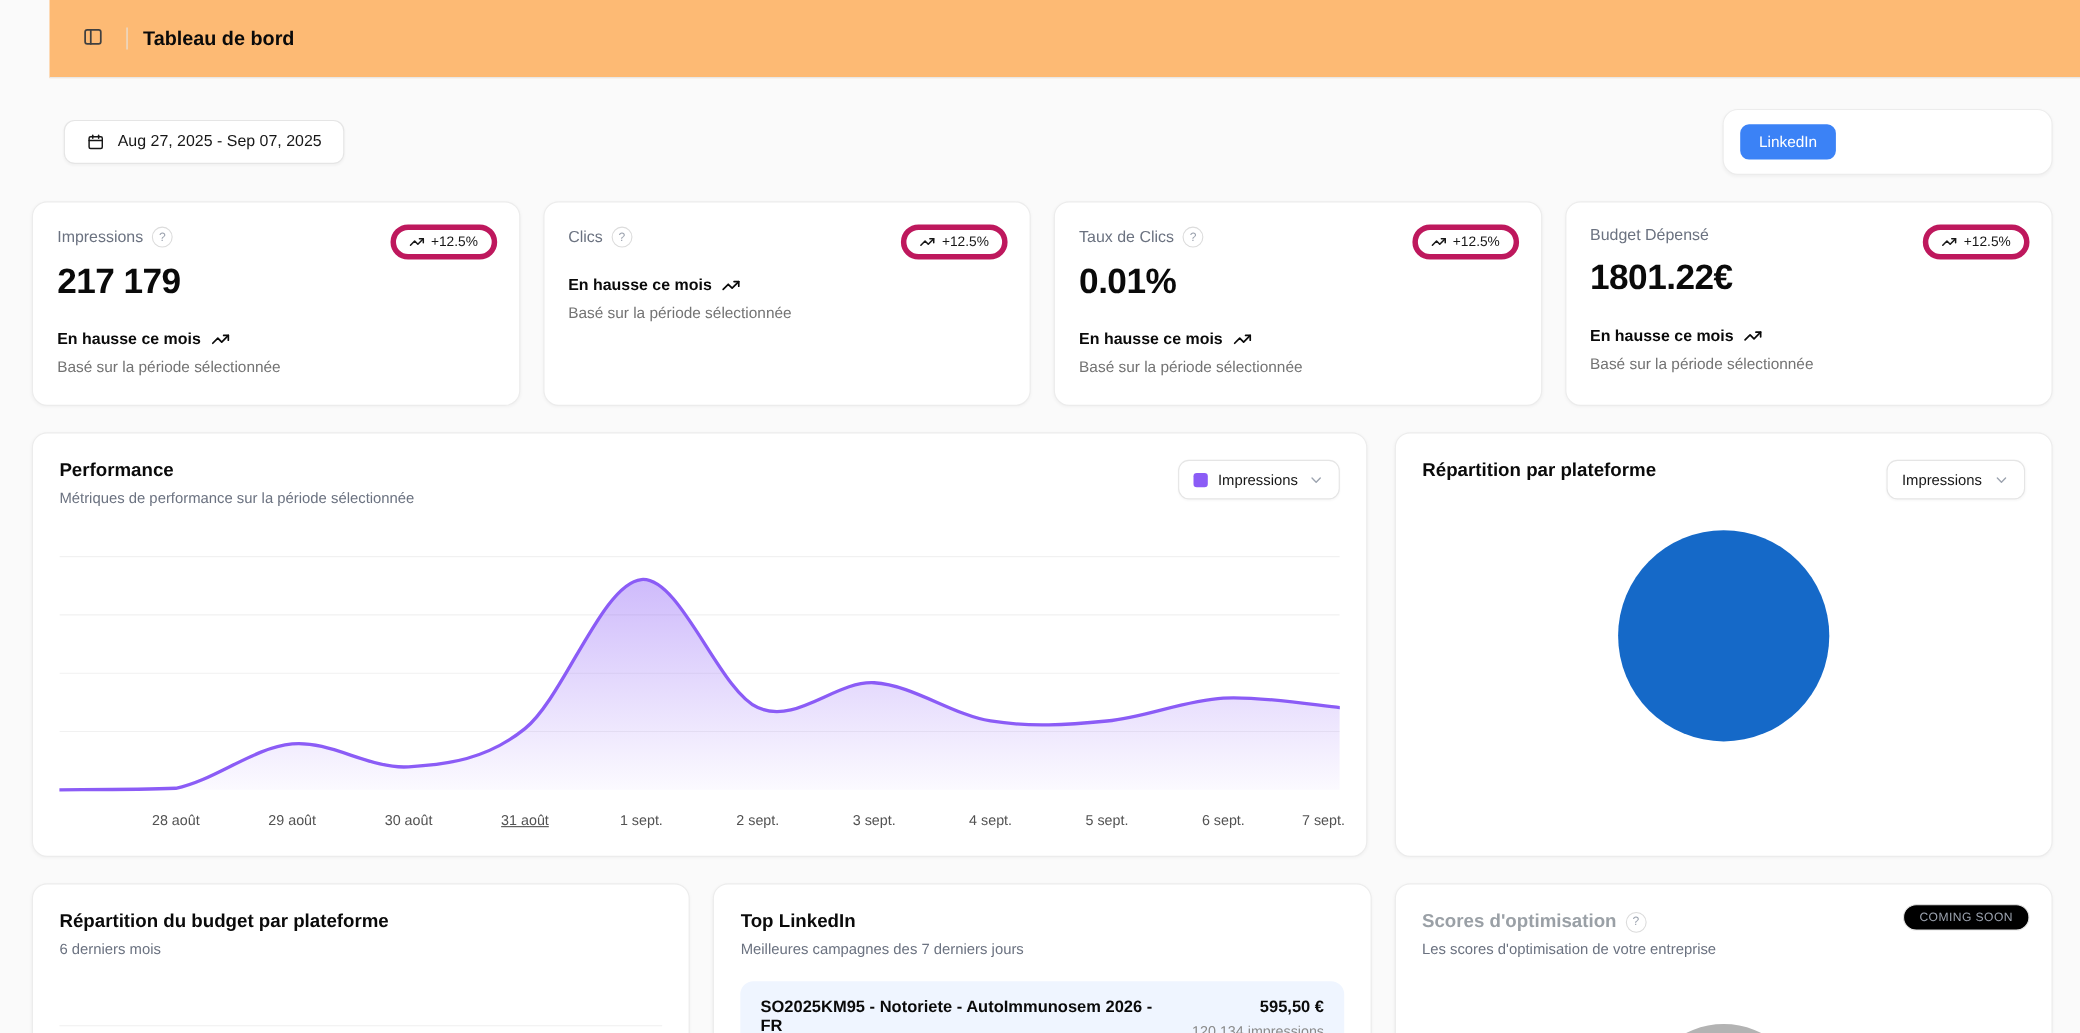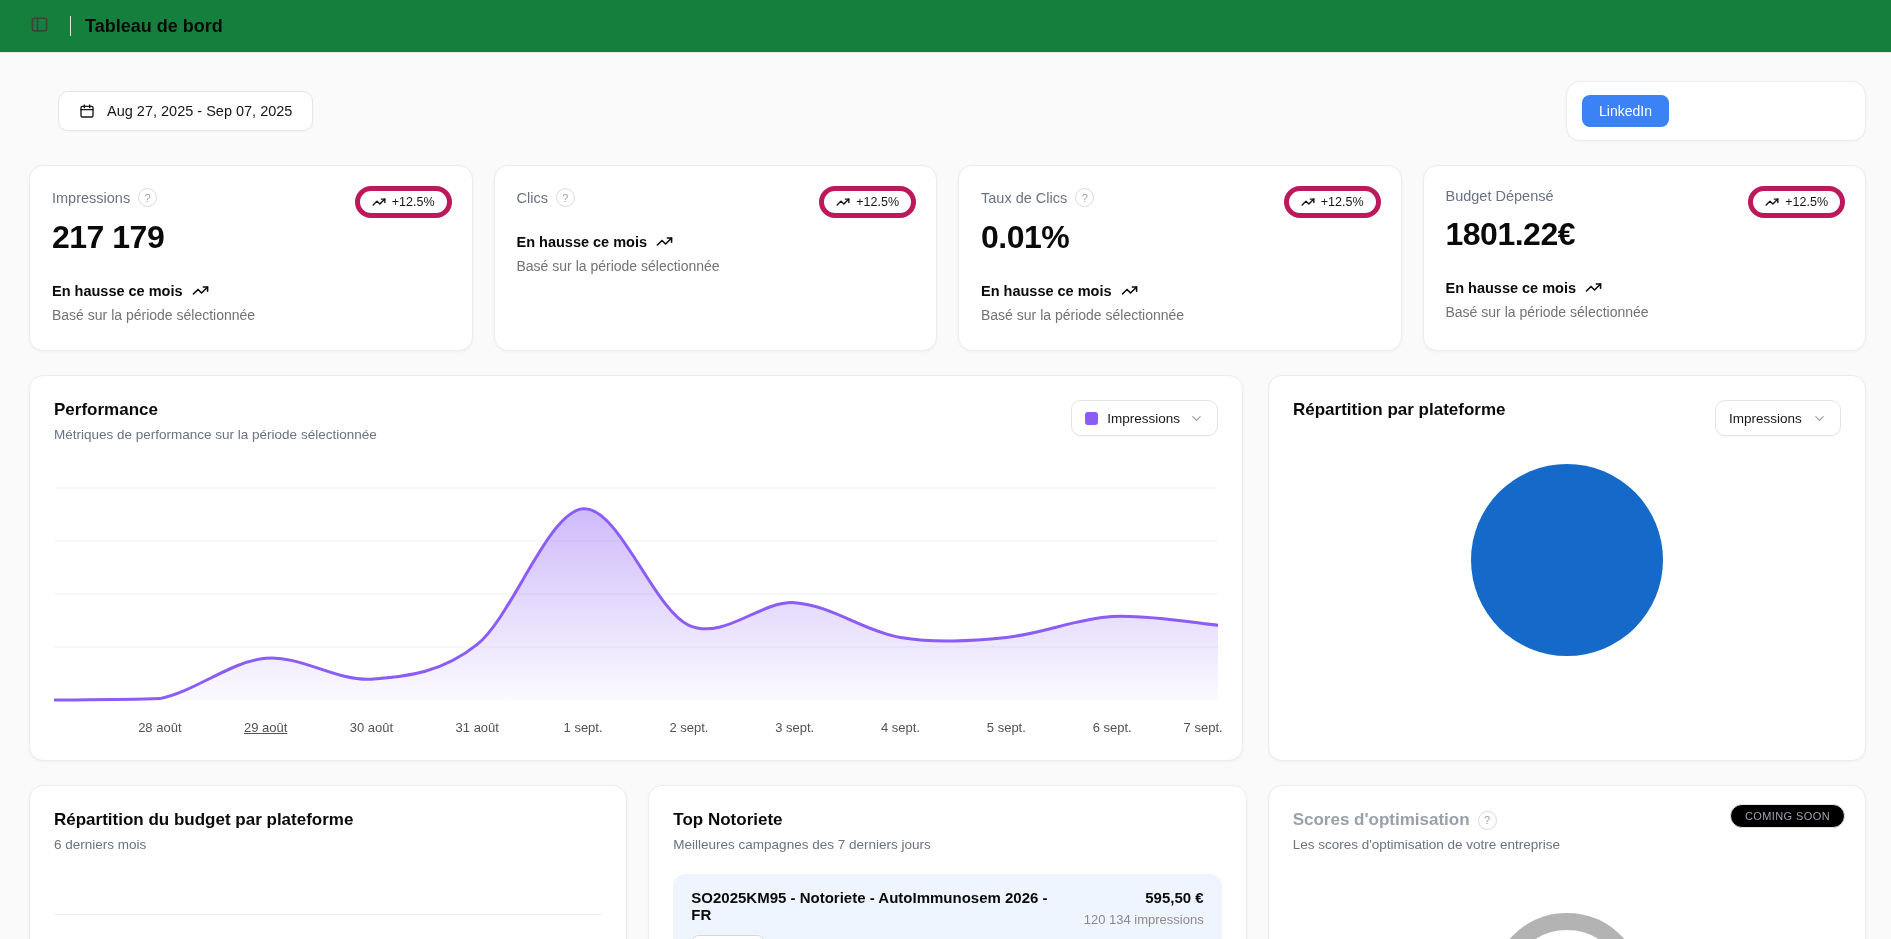--- a/index.html
+++ b/index.html
@@ -1,21 +1,21 @@
 <!DOCTYPE html>
 <html><head>
 <meta charset="utf-8">
 <style>
   * { margin:0; padding:0; box-sizing:border-box; }
   html,body { width:1891px; height:939px; overflow:hidden; background:#fafafa;
     font-family:"Liberation Sans", sans-serif; color:#171717; }
 
   
-  .topbar { height:53px; background:#15803d; border-bottom:1px solid #e8e8e8;
-    display:flex; align-items:center; padding:0 22px; gap:14px; }
+  .topbar { height:71px; background:#fdba74; border-bottom:1px solid #e8e8e8;
+    display:flex; align-items:center; padding:0 22px; gap:14px;margin-left:45px; }
   .icon-btn { width:34px; height:34px; border:none; background:transparent; border-radius:8px;
     display:flex; align-items:center; justify-content:center; cursor:pointer; color:#404040; }
   .topbar-divider { width:1px; height:20px; background:#e5e5e5; }
   .page-title { font-size:18px; font-weight:700; color:#0a0a0a; }
 
   
   .main { padding:28px 25px 0 29px; }
   .toolbar { display:flex; align-items:center; justify-content:space-between; height:60px;padding-left:29px; }
   .date-btn { display:flex; align-items:center; gap:12px; height:40px; padding:0 20px;
     background:#fff; border:1px solid #e5e5e5; border-radius:10px; font-size:14.5px;
@@ -257,23 +257,23 @@
             </defs>
             <line x1="0" x2="1160" y1="8" y2="8" stroke="#f1f1f1" stroke-width="1"></line>
             <line x1="0" x2="1160" y1="61" y2="61" stroke="#f1f1f1" stroke-width="1"></line>
             <line x1="0" x2="1160" y1="114" y2="114" stroke="#f1f1f1" stroke-width="1"></line>
             <line x1="0" x2="1160" y1="167" y2="167" stroke="#f1f1f1" stroke-width="1"></line>
             <path d="M 0,220 C 17.575757575757574,219.76830601092897 70.30303030303031,220 105.45454545454545,218.60983606557377 C 140.6060606060606,211.65901639344264 175.75757575757575,181.53879781420767 210.9090909090909,178.29508196721312 C 246.06060606060606,175.05136612021857 281.21212121212125,201.46448087431693 316.3636363636364,199.14754098360655 C 351.5151515151515,196.83060109289616 386.6666666666667,192.775956284153 421.8181818181818,164.39344262295083 C 456.96969696969694,136.01092896174865 492.1212121212121,32.03825136612023 527.2727272727273,28.852459016393453 C 562.4242424242424,25.666666666666675 597.5757575757576,129.63934426229508 632.7272727272727,145.27868852459017 C 667.8787878787879,160.91803278688525 703.030303030303,120.66120218579235 738.1818181818181,122.68852459016394 C 773.3333333333333,124.71584699453553 808.4848484848485,151.6502732240437 843.6363636363636,157.44262295081967 C 878.7878787878788,163.23497267759564 913.939393939394,160.91803278688525 949.0909090909091,157.44262295081967 C 984.2424242424242,153.9672131147541 1019.3939393939394,138.61748633879782 1054.5454545454545,136.59016393442624 C 1089.6969696969697,134.56284153005467 1142.4242424242425,143.8306010928962 1160,145.27868852459017 L 1160,220 L 0,220 Z" fill="url(#gradPurple)"></path>
             <path d="M 0,220 C 17.575757575757574,219.76830601092897 70.30303030303031,220 105.45454545454545,218.60983606557377 C 140.6060606060606,211.65901639344264 175.75757575757575,181.53879781420767 210.9090909090909,178.29508196721312 C 246.06060606060606,175.05136612021857 281.21212121212125,201.46448087431693 316.3636363636364,199.14754098360655 C 351.5151515151515,196.83060109289616 386.6666666666667,192.775956284153 421.8181818181818,164.39344262295083 C 456.96969696969694,136.01092896174865 492.1212121212121,32.03825136612023 527.2727272727273,28.852459016393453 C 562.4242424242424,25.666666666666675 597.5757575757576,129.63934426229508 632.7272727272727,145.27868852459017 C 667.8787878787879,160.91803278688525 703.030303030303,120.66120218579235 738.1818181818181,122.68852459016394 C 773.3333333333333,124.71584699453553 808.4848484848485,151.6502732240437 843.6363636363636,157.44262295081967 C 878.7878787878788,163.23497267759564 913.939393939394,160.91803278688525 949.0909090909091,157.44262295081967 C 984.2424242424242,153.9672131147541 1019.3939393939394,138.61748633879782 1054.5454545454545,136.59016393442624 C 1089.6969696969697,134.56284153005467 1142.4242424242425,143.8306010928962 1160,145.27868852459017" fill="none" stroke="#8b5cf6" stroke-width="3" stroke-linecap="round"></path>
           </svg>
         <div class="x-labels" id="perf-xlabels">
             <span style="left: 9.09091%;">28 août</span>
-            <span style="left: 18.1818%; text-decoration: underline;">29 août</span>
+            <span style="left: 18.1818%;">29 août</span>
             <span style="left: 27.2727%;">30 août</span>
-            <span style="left: 36.3636%;">31 août</span>
+            <span style="left: 36.3636%; text-decoration: underline;">31 août</span>
             <span style="left: 45.4545%;">1 sept.</span>
             <span style="left: 54.5455%;">2 sept.</span>
             <span style="left: 63.6364%;">3 sept.</span>
             <span style="left: 72.7273%;">4 sept.</span>
             <span style="left: 81.8182%;">5 sept.</span>
             <span style="left: 90.9091%;">6 sept.</span>
             <span style="left: 100%;">7 sept.</span>
           </div>
       </div>
     </div>
@@ -299,21 +299,21 @@
     <div class="card bottom-card">
       <div class="card-title">Répartition du budget par plateforme</div>
       <div class="card-sub">6 derniers mois</div>
       <div class="budget-chart">
         <div class="grid-line" style="top:36px;"></div>
 
       </div>
     </div>
 
     <div class="card bottom-card">
-      <div class="card-title">Top Notoriete</div>
+      <div class="card-title">Top LinkedIn</div>
       <div class="card-sub">Meilleures campagnes des 7 derniers jours</div>
 
       <div class="camp-item" id="camp-item" style="background: rgb(239, 245, 255);">
         <div>
           <div class="camp-name">SO2025KM95 - Notoriete - AutoImmunosem 2026 - FR</div>
           <span class="camp-badge">LinkedIn</span>
         </div>
         <div class="camp-right">
           <div class="camp-spend">595,50 €</div>
           <div class="camp-imp">120 134 impressions</div>

